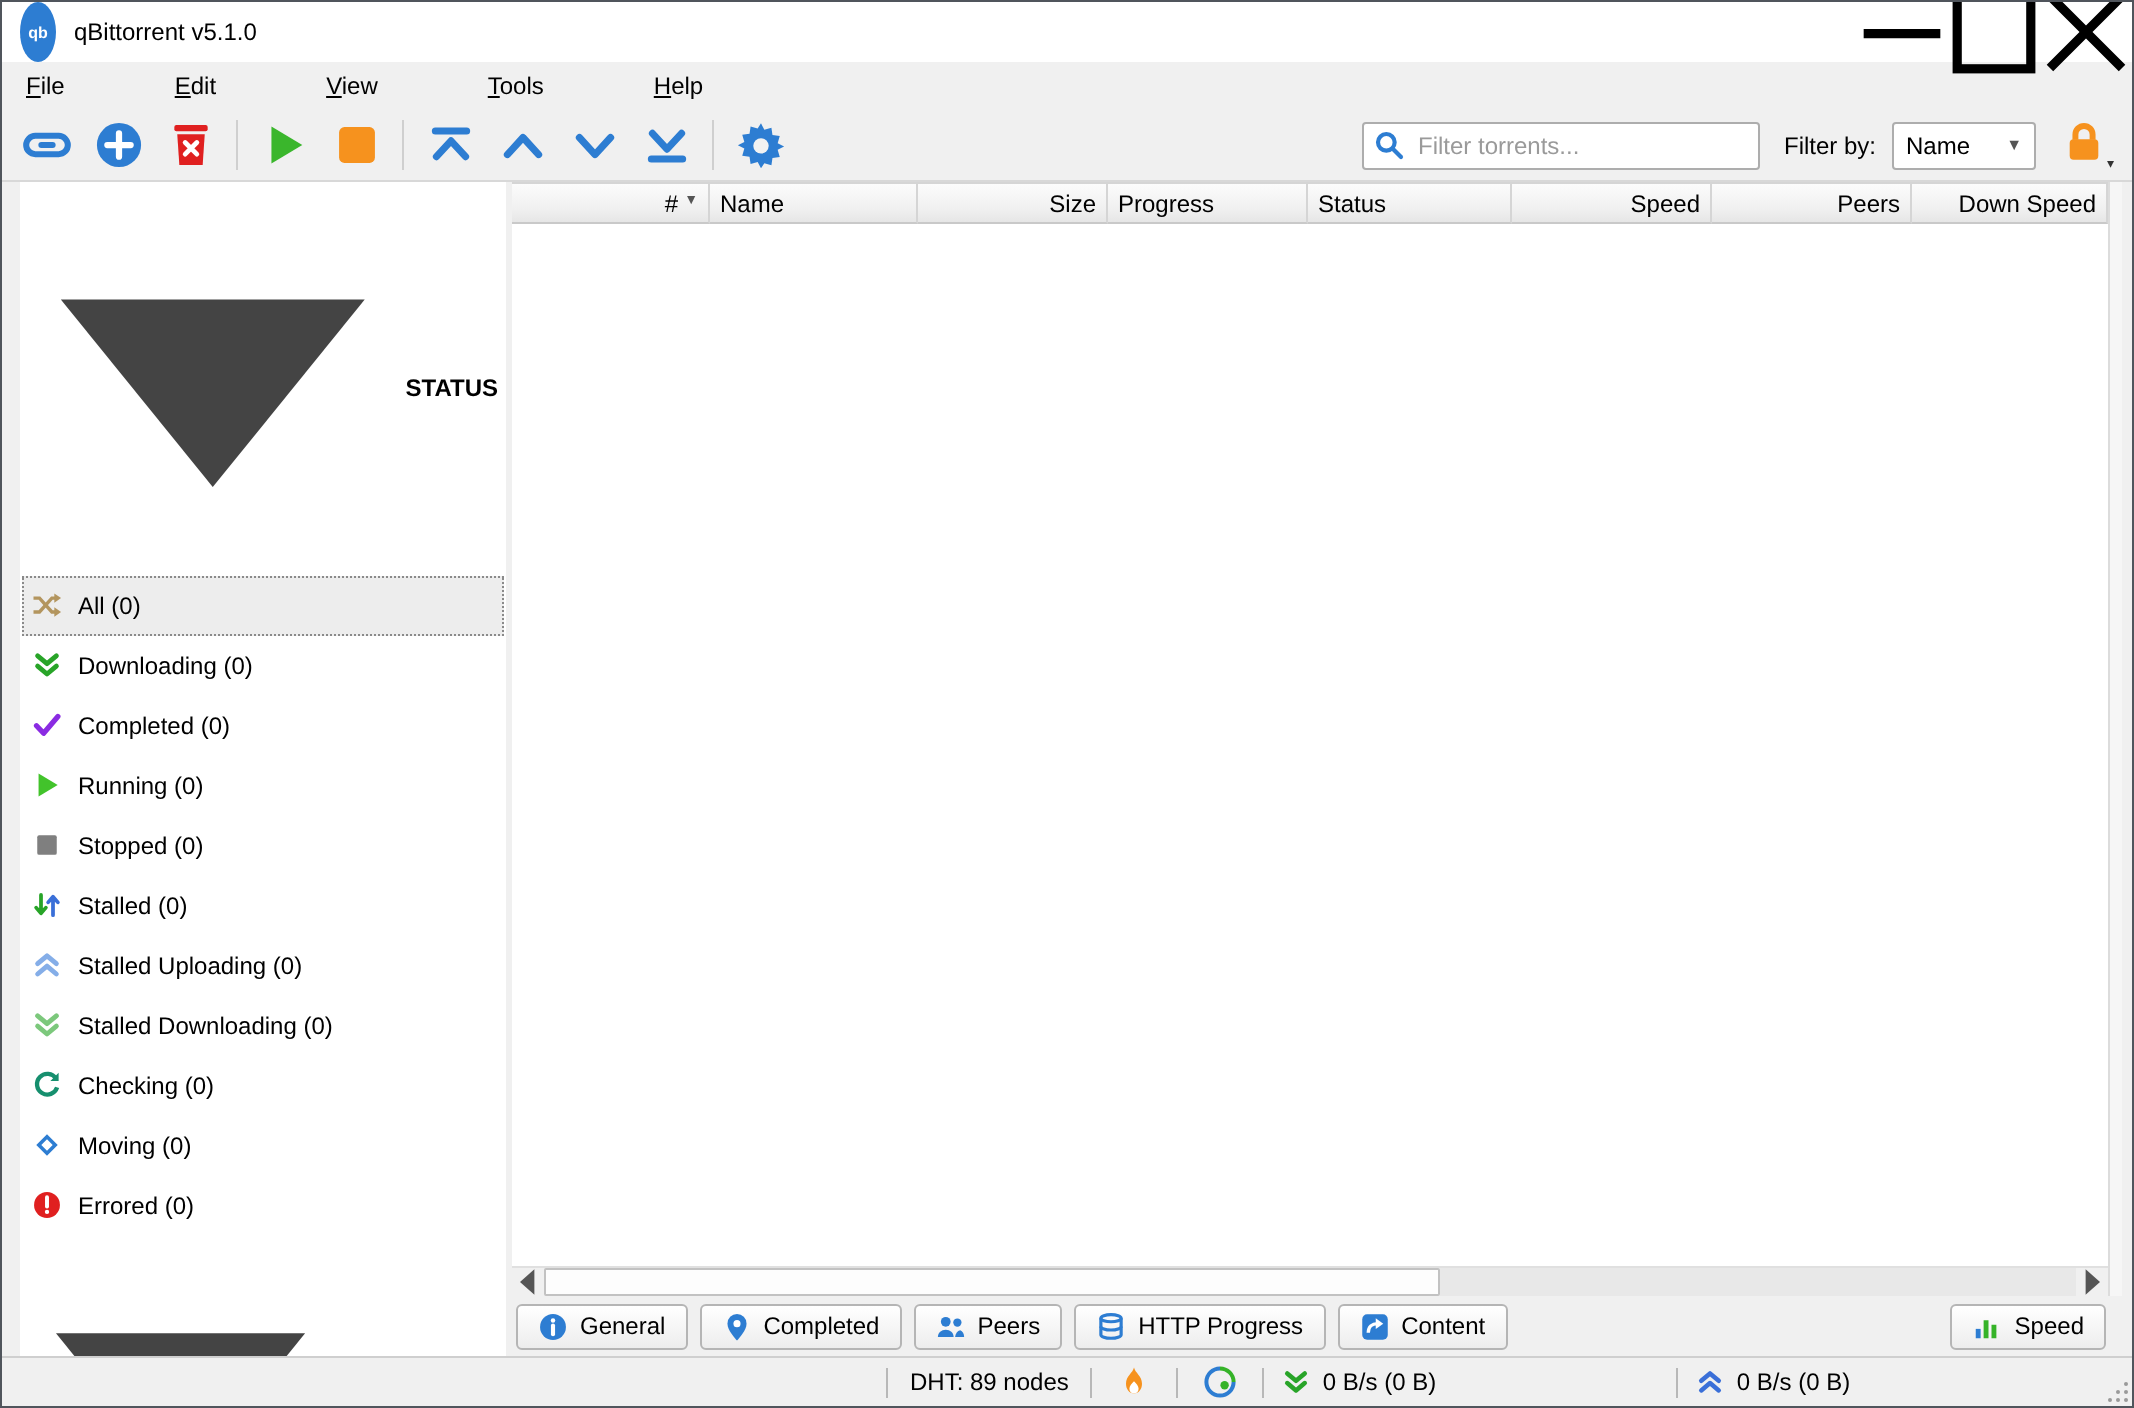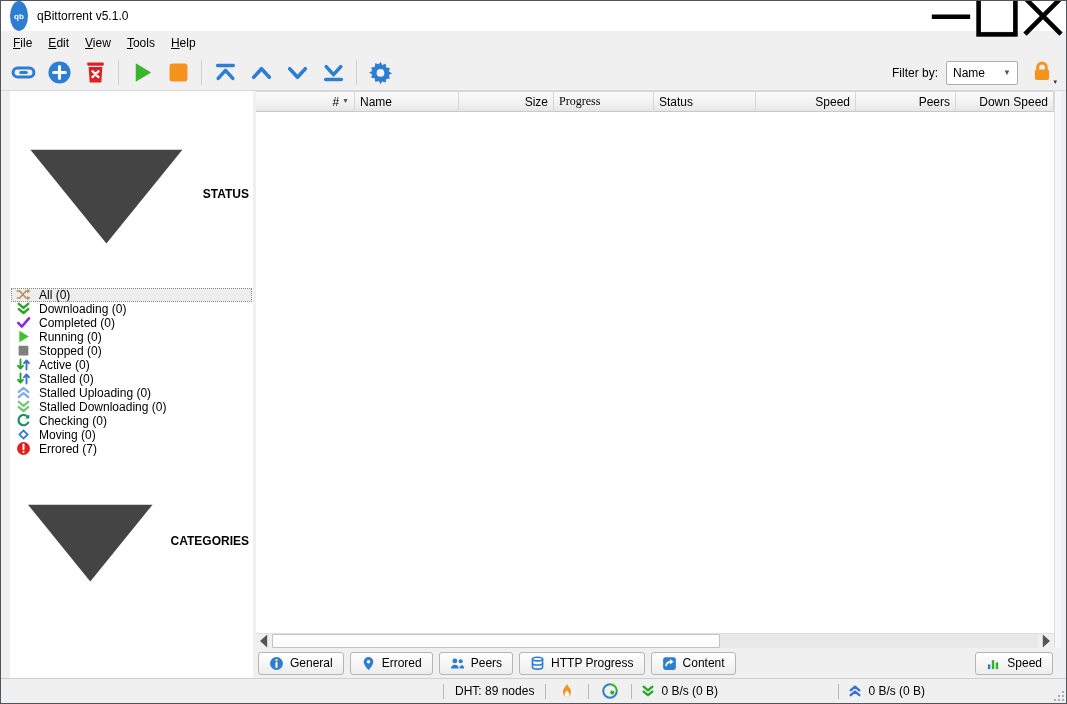--- a/index.html
+++ b/index.html
@@ -15,21 +15,21 @@
   }
   
   .titlebar{height:30px;background:#fff;display:flex;align-items:center;padding-left:9px;flex:0 0 auto;}
   .app-logo{width:18px;height:30px;border-radius:50%;background:#2d7dd2;color:#fff;
     font-size:8px;font-weight:bold;display:flex;align-items:center;justify-content:center;}
   .win-title{margin-left:9px;}
   .win-controls{margin-left:auto;display:flex;height:100%;}
   .win-btn{width:46px;height:100%;display:flex;align-items:center;justify-content:center;background:#fff;border:none;padding:0;}
   .win-btn svg{width:11px;height:11px;}
   
-  .menubar{height:24px;display:flex;align-items:center;padding-left:4px;flex:0 0 auto;}
+  .menubar{height:24px;display:flex;align-items:center;padding-left:4px;flex:0 0 auto;gap:39px;}
   .menu-item{display:inline-block;padding:3px 8px;}
   .menu-item::first-letter{text-decoration:underline;}
   
   .toolbar{height:36px;display:flex;align-items:center;padding:0 10px 0 4px;border-bottom:1px solid #d8d8d8;flex:0 0 auto;}
   .tb-btn{width:36px;height:32px;display:flex;align-items:center;justify-content:center;background:transparent;border:none;padding:0;}
   .tb-btn .icon{width:25px;height:25px;}
   .tb-sep{width:1px;height:25px;background:#cfcfcf;margin:0 5px;}
   .tb-right{margin-left:auto;display:flex;align-items:center;}
   .searchwrap{position:relative;width:199px;height:24px;}
   .searchwrap .icon{position:absolute;left:6px;top:4px;width:15px;height:15px;}
@@ -41,21 +41,21 @@
     display:flex;align-items:center;padding:0 6px;position:relative;}
   .filterby-select .dd{margin-left:auto;font-size:8px;color:#555;}
   .lockwrap{position:relative;width:28px;height:26px;margin-left:10px;display:flex;align-items:flex-start;justify-content:center;}
   .lockwrap .icon{width:22px;height:22px;}
   .lock-dd{position:absolute;right:-1px;bottom:0;font-size:7px;color:#333;}
   
   .content{flex:1 1 auto;display:flex;min-height:0;padding-left:9px;}
   .sidebar{width:243px;background:#fff;overflow:hidden;flex:0 0 auto;padding-top:2px;}
   .splitter{width:3px;flex:0 0 auto;background:#f0f0f0;}
   .side-header{display:flex;align-items:center;gap:7px;font-weight:bold;margin:12px 4px 4px 7px;}
-  .side-item{display:flex;align-items:center;gap:8px;height:14px;padding-left:5px;margin:0 1px;}
+  .side-item{display:flex;align-items:center;gap:8px;height:30px;padding-left:5px;margin:0 1px;}
   .side-item.selected{background:#ededed;}
   .side-item.focused{outline:1px dotted #8a8a8a;outline-offset:-1px;}
   .side-item .icon{width:15px;height:15px;flex:0 0 auto;}
   
   .rightpanel{flex:1 1 auto;display:flex;flex-direction:column;min-width:0;margin-right:5px;}
   .tablearea{flex:1 1 auto;display:flex;min-height:0;}
   .tableleft{width:798px;display:flex;flex-direction:column;flex:0 0 auto;}
   .thead{height:21px;display:flex;flex:0 0 auto;border-top:1px solid #d5d5d5;}
   .th{background:linear-gradient(#fcfcfc,#efefef 70%,#e6e6e6);border-right:1px solid #d5d5d5;border-bottom:1px solid #c9c9c9;
       display:flex;align-items:center;padding:0 5px;overflow:hidden;white-space:nowrap;}
@@ -213,20 +213,31 @@
         <button class="tb-btn">
           <span class="icon">
             <svg viewBox="0 0 24 24">
               <path fill="#2d7dd2" d="M12 1.6l1.6 3.1 3.4-1 .5 3.5 3.5.5-1 3.4 3.1 1.6-3.1 1.6 1 3.4-3.5.5-.5 3.5-3.4-1L12 23.2l-1.6-3.1-3.4 1-.5-3.5-3.5-.5 1-3.4L.9 12.1 4 10.5l-1-3.4 3.5-.5.5-3.5 3.4 1z"></path>
               <circle cx="12" cy="12.4" r="3.7" fill="#f2f2f2"></circle>
             </svg>
           </span>
         </button>
       </div>
     <div class="tb-right">
+      <div class="searchwrap">
+        <span class="icon">
+            <svg viewBox="0 0 18 18">
+              <g fill="none" stroke="#2d7dd2" stroke-width="2.5" stroke-linecap="round">
+                <circle cx="7.4" cy="7.4" r="5"></circle>
+                <path d="M11.4 11.4L16.2 16.2"></path>
+              </g>
+            </svg>
+          </span>
+        <input class="search-input" type="text" placeholder="Filter torrents..." style="">
+      </div>
       <span class="filterby-label">Filter by:</span>
       <div class="filterby-select">
         <span>Name</span>
         <span class="dd">▼</span>
       </div>
       <div class="lockwrap">
         <span class="icon">
             <svg viewBox="0 0 20 20">
               <path d="M6.1 9V6.6a3.9 3.9 0 0 1 7.8 0V9" fill="none" stroke="#f6921e" stroke-width="2.7"></path>
               <rect x="3.5" y="8.7" width="13" height="9.4" rx="1.8" fill="#f6921e"></rect>
@@ -297,31 +308,20 @@
         </div>
         <div class="side-item">
           <span class="icon">
             <svg viewBox="0 0 16 16">
               <g fill="none" stroke-width="2" stroke-linecap="round" stroke-linejoin="round">
                 <path d="M4.8 2.6v9.2M2.2 9.4l2.6 3 2.6-3" stroke="#28a428"></path>
                 <path d="M11.2 13.4V4.2M8.6 6.6l2.6-3 2.6 3" stroke="#3a6fd8"></path>
               </g>
             </svg>
           </span>
-          <span>Active (0)</span>
-        </div>
-        <div class="side-item">
-          <span class="icon">
-            <svg viewBox="0 0 16 16">
-              <g fill="none" stroke-width="2" stroke-linecap="round" stroke-linejoin="round">
-                <path d="M4.8 2.6v9.2M2.2 9.4l2.6 3 2.6-3" stroke="#28a428"></path>
-                <path d="M11.2 13.4V4.2M8.6 6.6l2.6-3 2.6 3" stroke="#3a6fd8"></path>
-              </g>
-            </svg>
-          </span>
           <span>Stalled (0)</span>
         </div>
         <div class="side-item">
           <span class="icon">
             <svg viewBox="0 0 16 16">
               <g fill="none" stroke="#85aee8" stroke-width="2.6" stroke-linecap="round" stroke-linejoin="round">
                 <path d="M3 7.3l5-4.2 5 4.2"></path>
                 <path d="M3 12.8l5-4.2 5 4.2"></path>
               </g>
             </svg>
@@ -357,21 +357,21 @@
           <span>Moving (0)</span>
         </div>
         <div class="side-item">
           <span class="icon">
             <svg viewBox="0 0 16 16">
               <circle cx="8" cy="8" r="6.9" fill="#e02020"></circle>
               <path d="M8 3.8v5" stroke="#fff" stroke-width="2.1" stroke-linecap="round"></path>
               <circle cx="8" cy="11.7" r="1.15" fill="#fff"></circle>
             </svg>
           </span>
-          <span>Errored (7)</span>
+          <span>Errored (0)</span>
         </div>
         <div class="side-header">
           <span class="icon">
             <svg viewBox="0 0 8 8">
               <path d="M.6 2h6.8L4 6.2z" fill="#444"></path>
             </svg>
           </span>
           <span>CATEGORIES</span>
         </div>
       </div>
@@ -383,21 +383,21 @@
               <div class="th r" style="width: 99px;">
                 <span>#</span>
                 <span class="sortarrow">▼</span>
               </div>
               <div class="th" style="width: 104px;">
                 <span>Name</span>
               </div>
               <div class="th r" style="width: 95px;">
                 <span>Size</span>
               </div>
-              <div class="th" style="width: 100px; font-family: Liberation Serif, serif;">
+              <div class="th" style="width: 100px;">
                 <span>Progress</span>
               </div>
               <div class="th" style="width: 102px;">
                 <span>Status</span>
               </div>
               <div class="th r" style="width: 100px;">
                 <span>Speed</span>
               </div>
               <div class="th r" style="width: 100px;">
                 <span>Peers</span>
@@ -440,21 +440,21 @@
               </span>
               <span>General</span>
             </button>
             <button class="dock-btn">
               <span class="icon">
                 <svg viewBox="0 0 16 16">
                   <path d="M8 1.1a5.1 5.1 0 0 1 5.1 5.1c0 3.3-3.9 7.7-5.1 9-1.2-1.3-5.1-5.7-5.1-9A5.1 5.1 0 0 1 8 1.1z" fill="#2d7dd2"></path>
                   <circle cx="8" cy="6.2" r="1.9" fill="#fff"></circle>
                 </svg>
               </span>
-              <span>Errored</span>
+              <span>Completed</span>
             </button>
             <button class="dock-btn">
               <span class="icon">
                 <svg viewBox="0 0 16 16" fill="#2d7dd2">
                   <circle cx="5.2" cy="5.2" r="2.6"></circle>
                   <path d="M1 13.3c0-2.3 1.9-3.9 4.2-3.9s4.2 1.6 4.2 3.9z"></path>
                   <circle cx="11.4" cy="5.6" r="2.2"></circle>
                   <path d="M10.2 13.3c.2-2 1.2-3.3 2.7-3.6 1.3.4 2.1 1.8 2.1 3.6z"></path>
                 </svg>
               </span>

